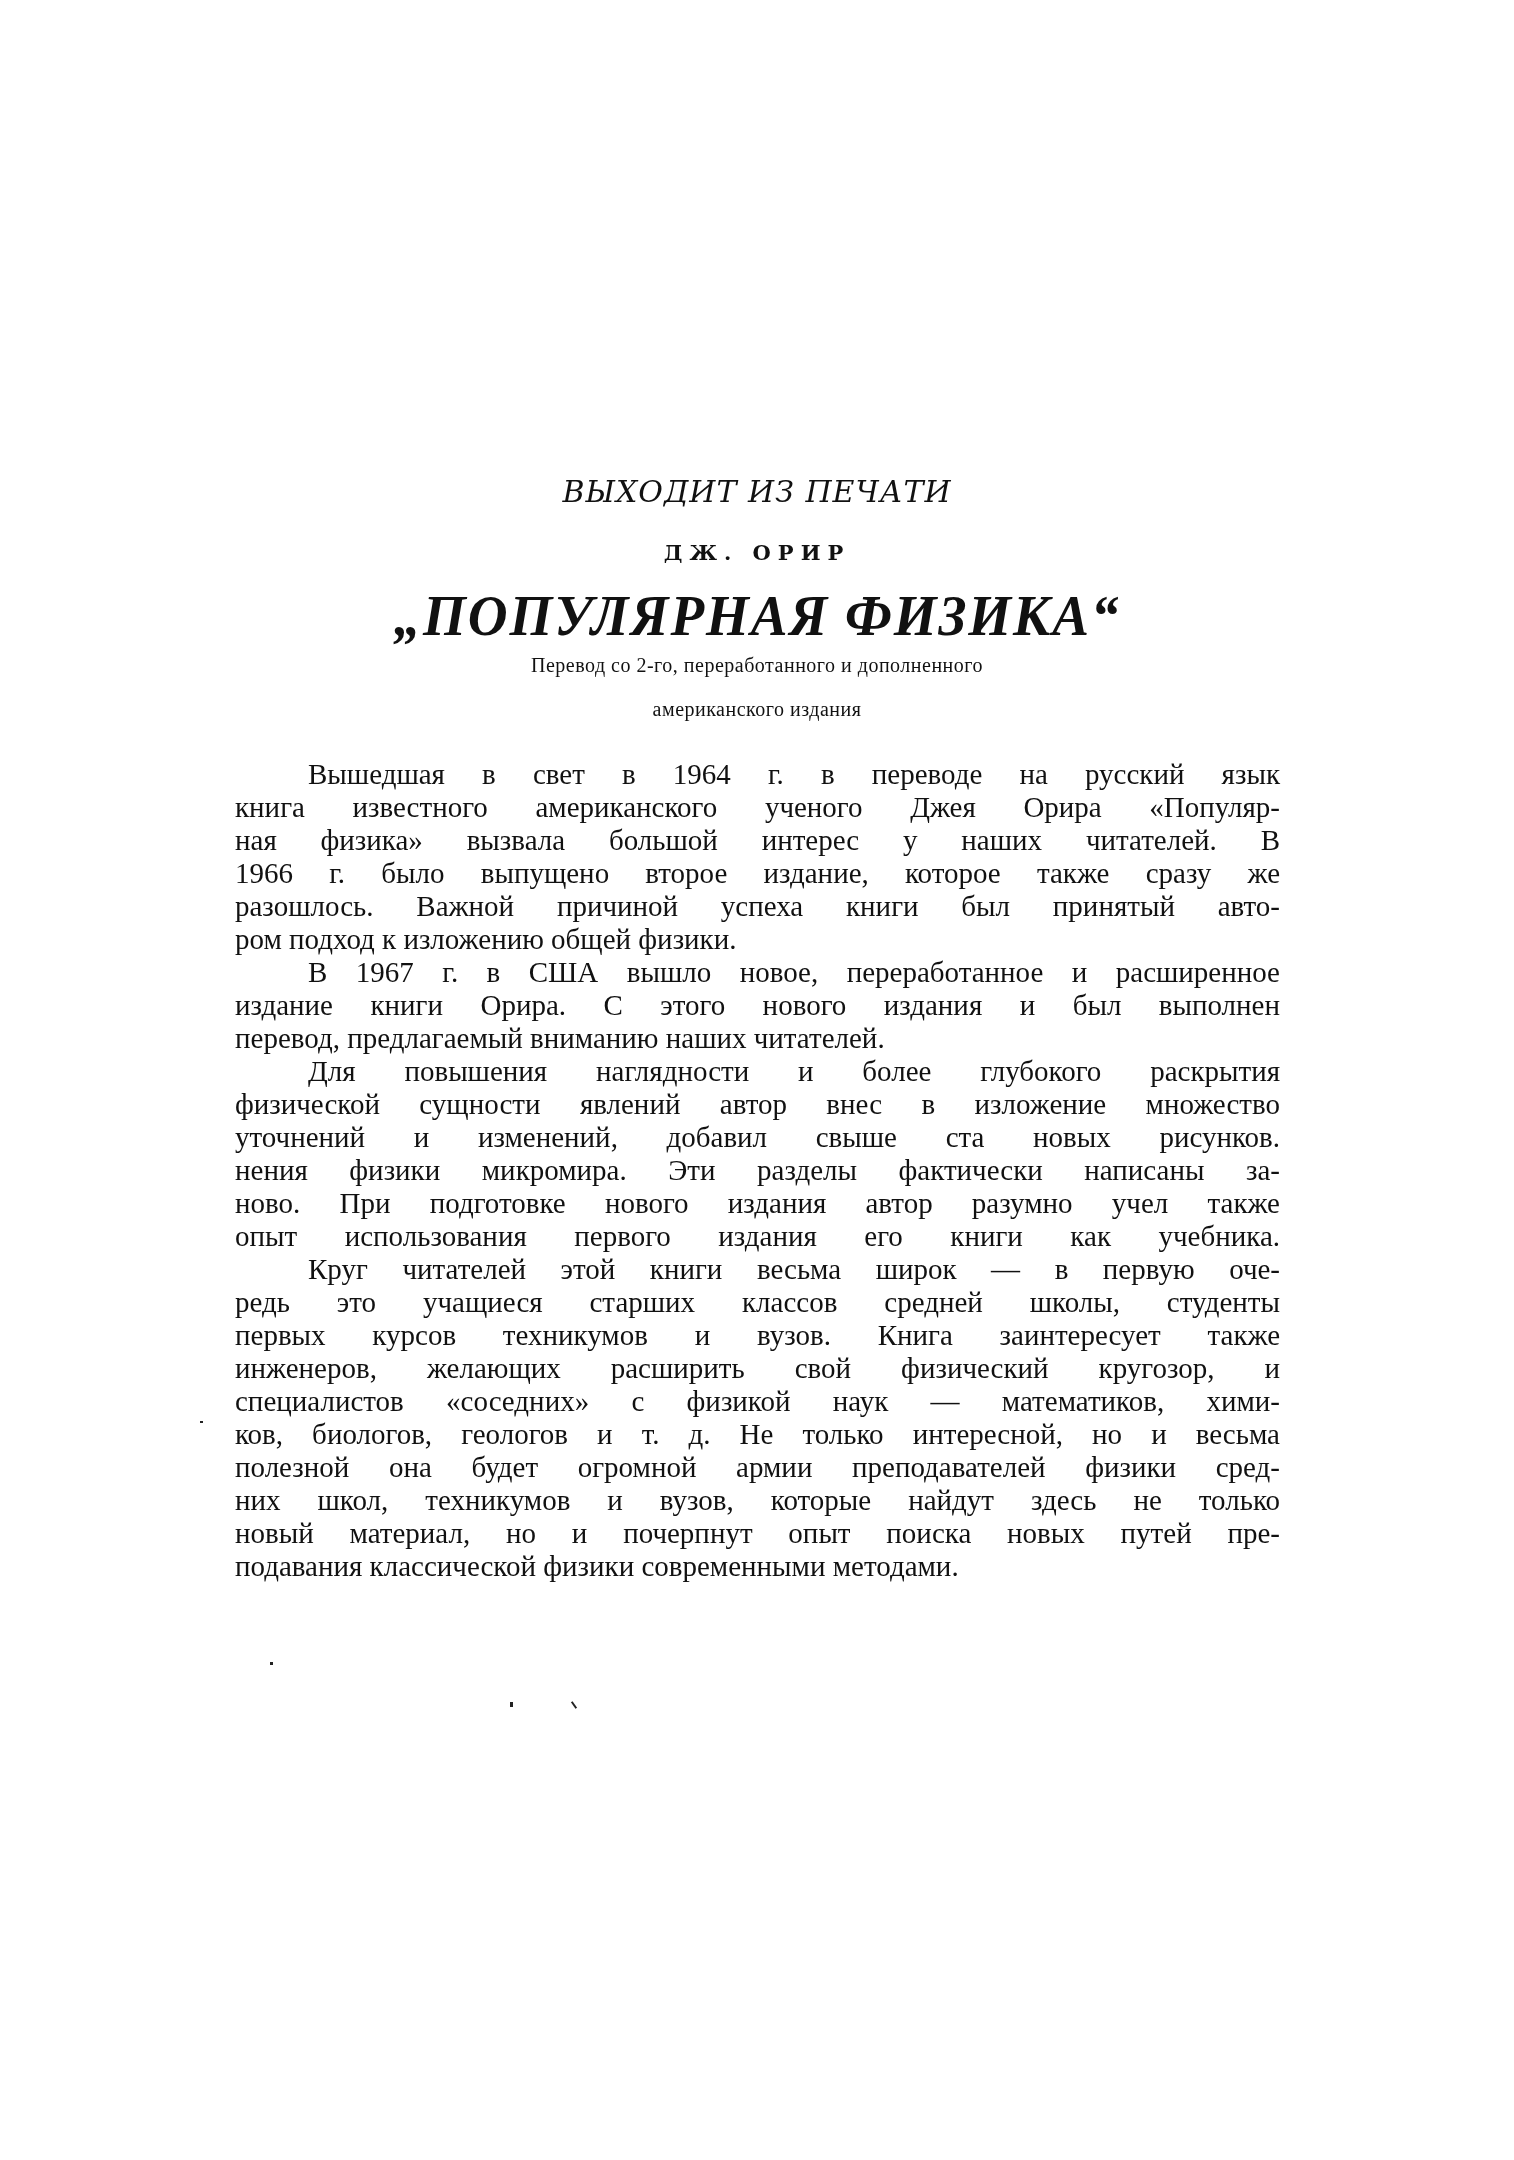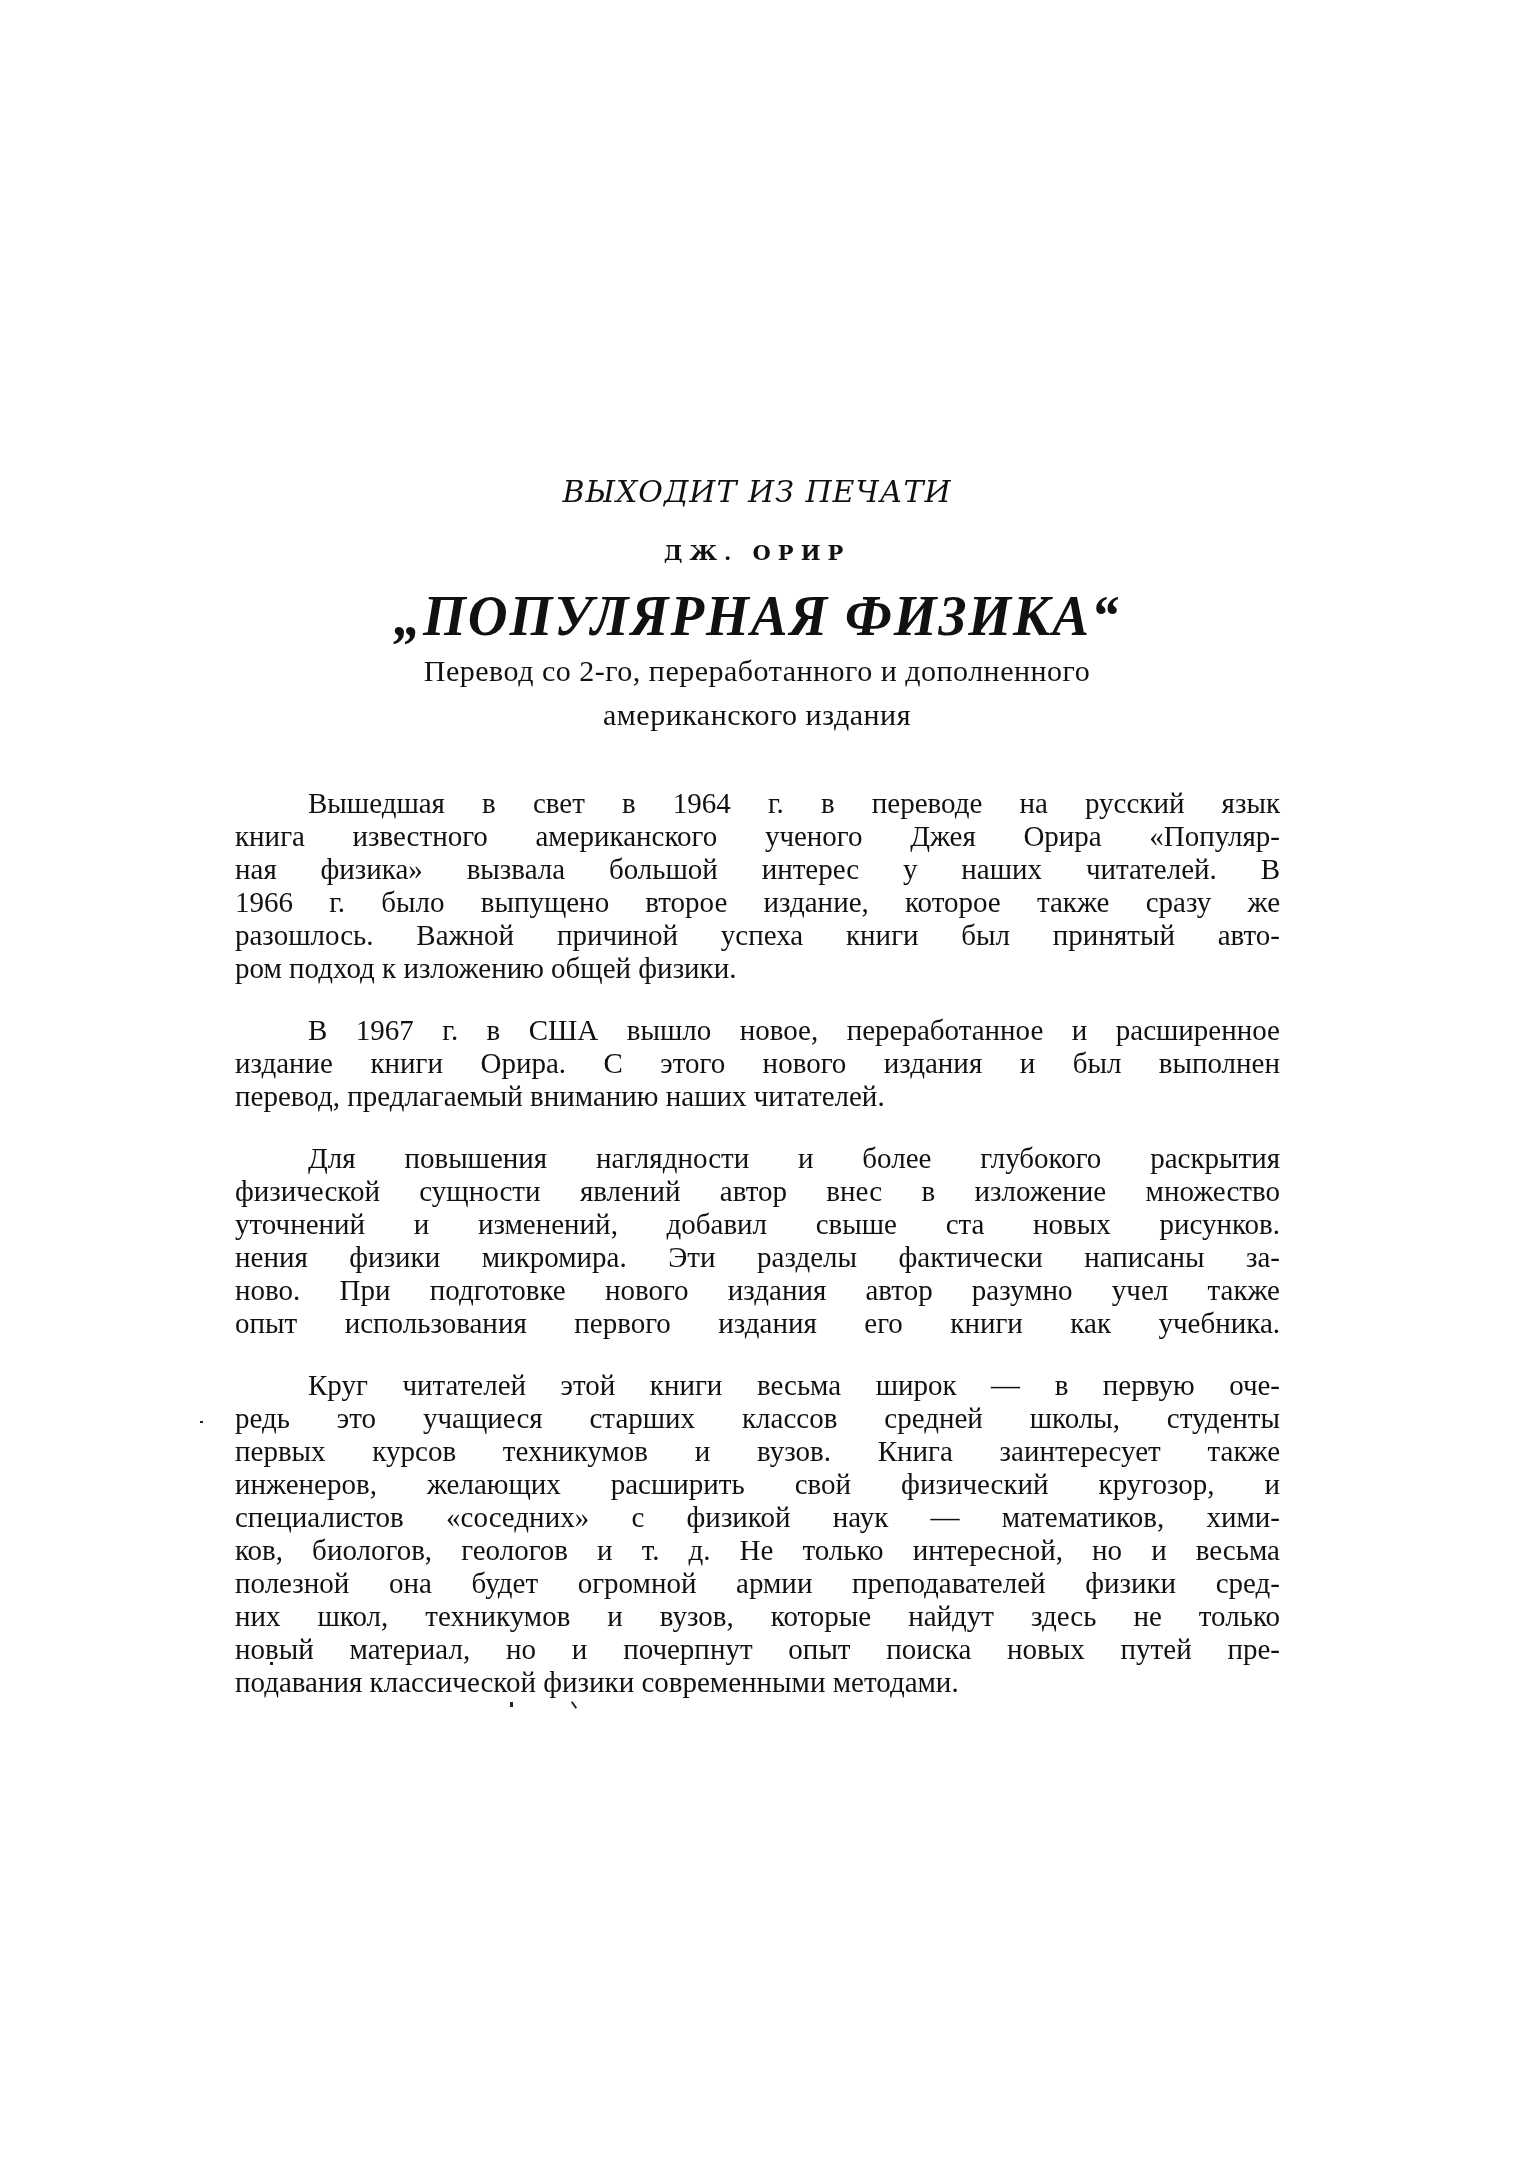--- a/index.html
+++ b/index.html
@@ -2,26 +2,26 @@
 <html><head>
 <meta charset="utf-8">
 <style>
   html, body { margin: 0; padding: 0; background: #ffffff; }
   body { width: 1514px; height: 2160px; position: relative; overflow: hidden; color: #111; }
   .page { position: absolute; left: 0; top: 0; width: 1514px; height: 2160px; background: #fff; }
   .center-line { position: absolute; left: 0; width: 1514px; text-align: center; white-space: nowrap; }
   .announce { top: 474px; font-family: "DejaVu Serif", serif; font-weight: normal; font-style: italic; font-size: 30px; letter-spacing: 1px; }
   .author { top: 540px; font-family: "DejaVu Serif", serif; font-weight: bold; font-size: 21px; letter-spacing: 7px; }
   .title { top: 582px; font-family: "Liberation Serif", serif; font-style: italic; font-weight: bold; font-size: 58px; letter-spacing: 2px; transform: scaleX(0.95); }
-  .subtitle { font-family: "Liberation Serif", serif; font-size: 30px; letter-spacing: 0.5px; }
+  .subtitle { font-family: "Liberation Serif", serif; font-size: 20px; letter-spacing: 0.5px; }
   .sub1 { top: 654px; }
   .sub2 { top: 698px; }
   .body-text { position: absolute; left: 235px; width: 1045px; top: 758px; font-family: "Liberation Serif", serif; font-size: 29px; }
   .line { height: 33px; line-height: 33px; text-align: justify; text-align-last: justify; white-space: nowrap; overflow: visible; }
-  .line.indent { padding-left: 73px; margin-top: 29px; }
+  .line.indent { padding-left: 73px; }
   .line.last { text-align-last: left; }
   .speck { position: absolute; background: #222; }
 </style>
 </head>
 <body>
 
 <div class="page">
 
   <div class="center-line announce">ВЫХОДИТ ИЗ ПЕЧАТИ</div>
   <div class="center-line author">ДЖ. ОРИР</div>

